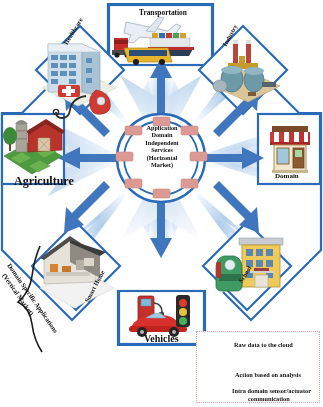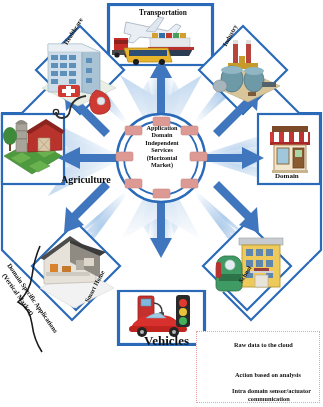--- a/index.html
+++ b/index.html
@@ -354,25 +354,25 @@
 </div>
 
 <div class="lbl" style="left:139px;top:8px;font-size:7.4px;">Transportation</div>
 
 <div class="lbl" style="left:221px;top:44px;font-size:6.4px;transform:rotate(-62deg);transform-origin:left top;">Industry</div>
 
 <div class="lbl" style="left:275px;top:172px;font-size:7px;">Domain</div>
 
 <div class="lbl" style="left:237px;top:280px;font-size:6.4px;transform:rotate(-58deg);transform-origin:left top;">School</div>
 
-<div class="lbl" style="left:144px;top:333px;font-size:13px;">Vehicles</div>
+<div class="lbl" style="left:144px;top:333px;font-size:10px;">Vehicles</div>
 
 <div class="lbl" style="left:83px;top:300px;font-size:6.4px;transform:rotate(-62deg);transform-origin:left top;">Smart Home</div>
 
-<div class="lbl" style="left:14px;top:174px;font-size:10px;margin-left:47px;">Agriculture</div>
+<div class="lbl" style="left:14px;top:174px;font-size:12px;">Agriculture</div>
 
 <div class="lbl" style="left:62px;top:42px;font-size:6.4px;transform:rotate(-58deg);transform-origin:left top;">Healthcare</div>
 
 <div class="lbl" style="left:12px;top:262px;font-size:6.6px;transform:rotate(55deg);transform-origin:left top;">Domain Specific Applications</div>
 <div class="lbl" style="left:7px;top:272px;font-size:6.6px;transform:rotate(55deg);transform-origin:left top;">(Vertical Market)</div>
 
 <div class="legend-box"></div>
 <div class="leg-txt" style="left:234px;top:341px;font-size:6.3px;">Raw data to the cloud</div>
 <div class="leg-txt" style="left:235px;top:371px;font-size:6.3px;">Action based on analysis</div>
 <div class="leg-txt" style="left:232px;top:387px;font-size:6.3px;">Intra domain sensor/actuator</div>

